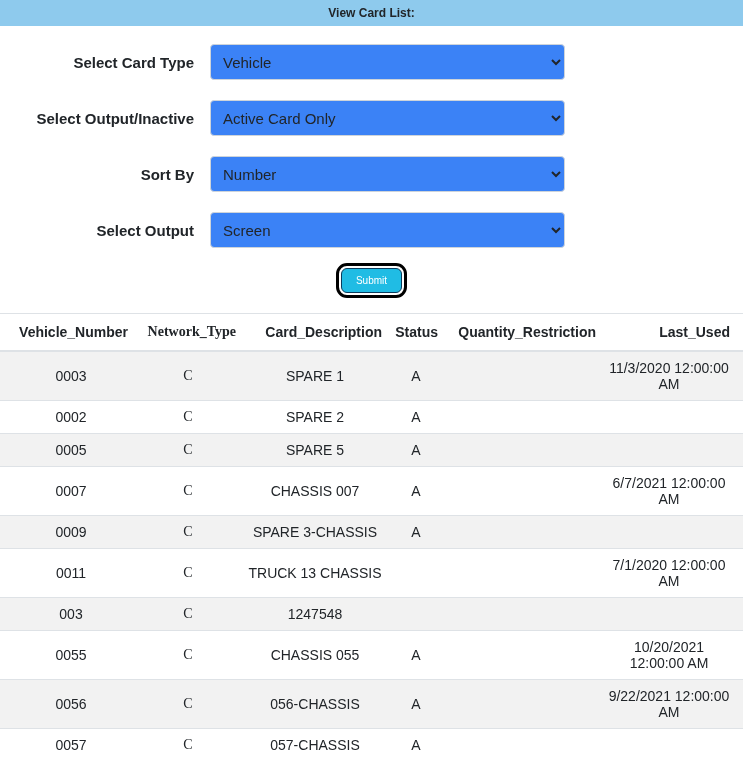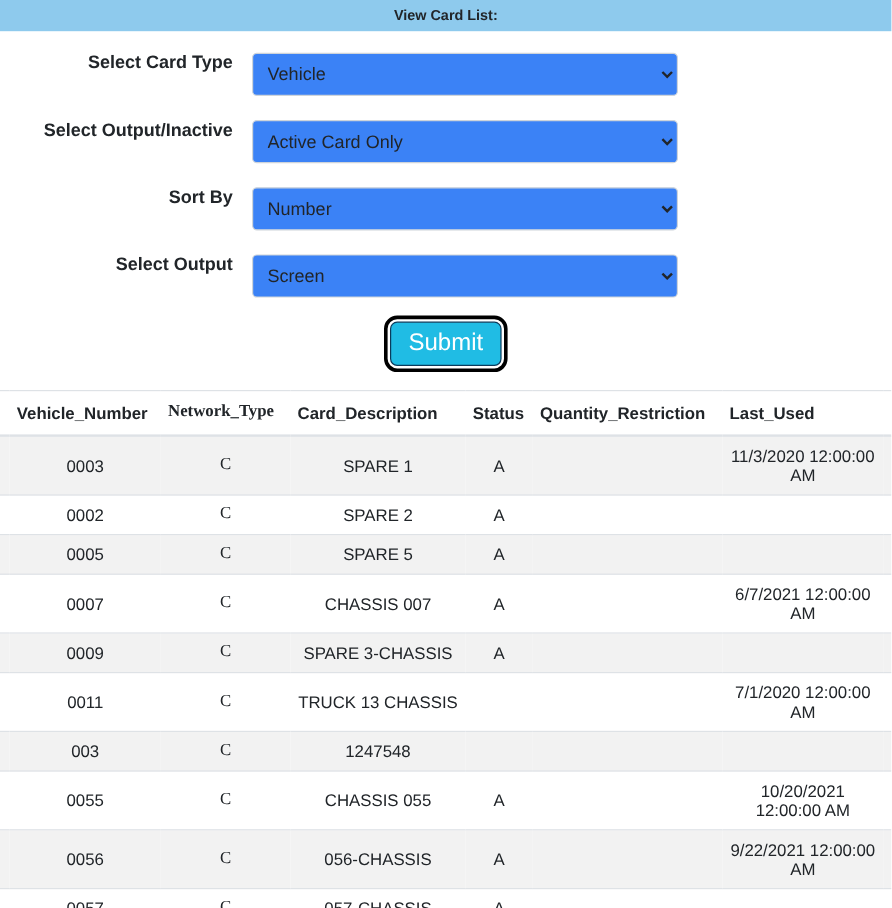--- a/index.html
+++ b/index.html
@@ -17,21 +17,21 @@
     font-weight: bold;
     font-size: 12px;
     padding: 6px 0;
     color: #212529;
   }
   .form-area {
     padding: 18px 30px 10px 30px;
   }
   .form-row {
     display: flex;
-    align-items: flex-start;
+    align-items: center;
     margin-bottom: 20px;
   }
   .form-label {
     width: 180px;
     text-align: right;
     font-weight: bold;
     padding-right: 16px;
     font-size: 15px;
   }
   .form-control {
@@ -52,37 +52,37 @@
     text-align: center;
     margin-top: 4px;
     margin-bottom: 10px;
   }
   .submit-btn {
     background: #20bce4;
     color: #fff;
     border: 1px solid #0a3b5c;
     border-radius: 6px;
     padding: 6px 14px;
-    font-size: 20px;
+    font-size: 10px;
     outline: 3px solid #000;
     outline-offset: 2px;
     cursor: pointer;
   }
   .table-wrap {
     width: 100%;
     overflow: hidden;
   }
   table.data {
     width: 100%;
     border-collapse: collapse;
     font-size: 14px;
     table-layout: fixed;
   }
   table.data th {
-    text-align: left;
+    text-align: right;
     font-weight: bold;
     padding: 10px 6px;
     border-bottom: 2px solid #dee2e6;
     border-top: 1px solid #dee2e6;
     white-space: nowrap;
     background: #fff;
   }
   table.data td {
     padding: 8px 6px;
     border-top: 1px solid #dee2e6;

